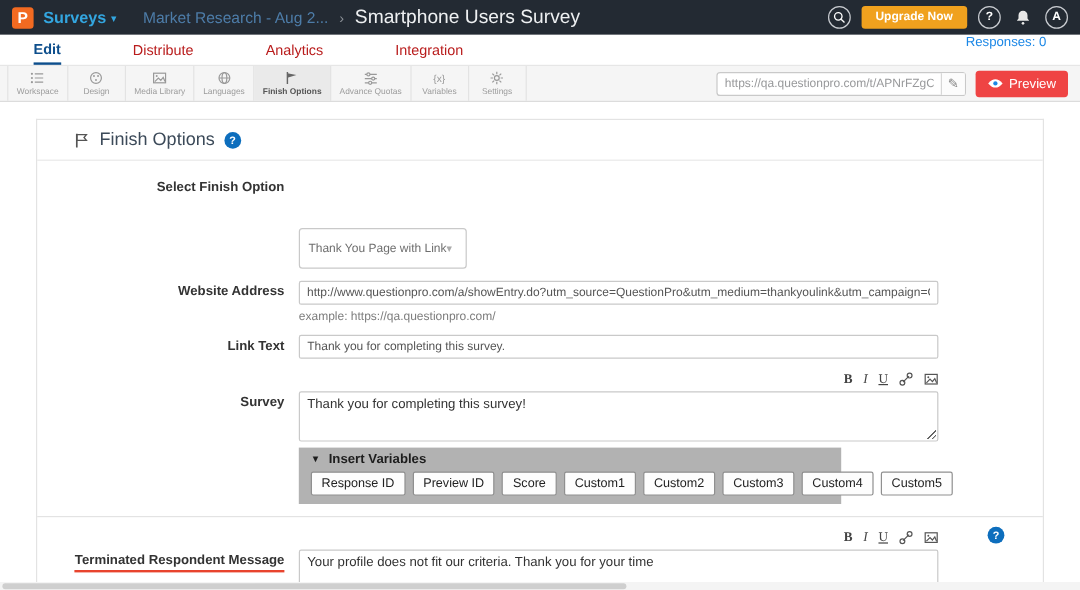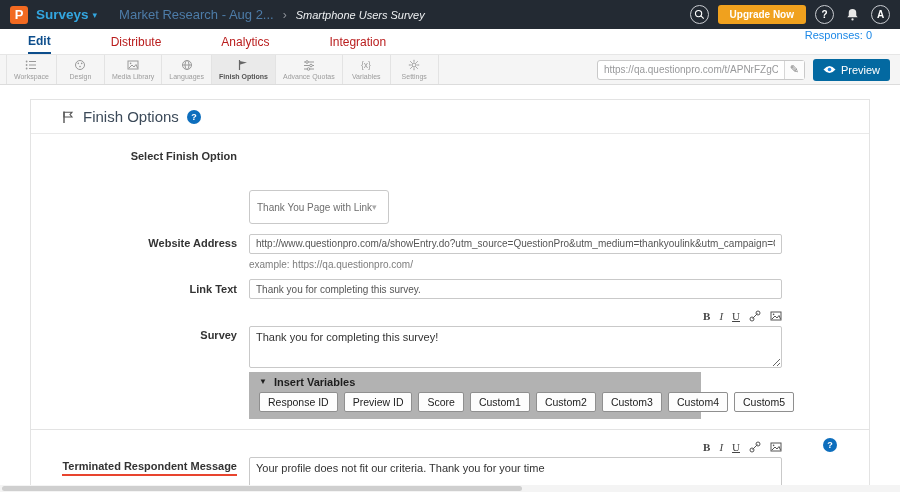--- a/index.html
+++ b/index.html
@@ -11,21 +11,21 @@
 
   
   .topbar { height:29px; background:#232a33; display:flex; align-items:center; padding:0 10px; }
   .logo { width:18px; height:18px; background:#f26a21; border-radius:3px; color:#fff;
           font-weight:bold; font-size:13px; display:flex; align-items:center; justify-content:center; }
   .product { color:#33a6e0; font-size:13.5px; font-weight:bold; margin-left:8px; }
   .caret { color:#33a6e0; font-size:9px; margin-left:4px; }
   .crumbs { display:flex; align-items:center; margin-left:22px; white-space:nowrap; }
   .crumb-folder { color:#4d7ca8; font-size:13px; }
   .crumb-sep { color:#8b9097; font-size:12px; margin:0 9px; }
-  .crumb-name { color:#eef0f2; font-size:11px;font-style:italic; }
+  .crumb-name { color:#eef0f2; font-size:16px; }
   .top-right { margin-left:auto; display:flex; align-items:center; gap:9px; }
   .circle-btn { width:19px; height:19px; border:1px solid #c9ccd1; border-radius:50%;
                 display:flex; align-items:center; justify-content:center; color:#fff; font-size:10px;
                 font-weight:bold; background:transparent; padding:0; }
   .upgrade { background:#f0a11e; color:#fff; font-size:10px; font-weight:bold;
              padding:4px 12px; border-radius:3px; border:none; font-family:inherit; }
 
   
   .navbar { height:26px; background:#fff; border-bottom:1px solid #e6e6e6;
             display:flex; align-items:flex-start; padding:0 28px;gap:36px; }
@@ -42,21 +42,21 @@
   .ritem:first-child { border-left:1px solid #e3e3e3; }
   .ritem.active { background:#eaeaea; color:#555; font-weight:bold; }
   .ritem svg { display:block; }
   .ribbon-right { margin-left:auto; display:flex; align-items:center; gap:8px; padding-right:10px; }
   .urlbox { display:flex; align-items:center; width:208px; height:20px; background:#fff;
             border:1px solid #c9c9c9; border-radius:3px; }
   .urlbox input { flex:1; border:none; outline:none; font-size:10px; color:#98999b;
                   padding:0 6px; min-width:0; background:transparent; font-family:inherit; }
   .url-edit { width:20px; align-self:stretch; border-left:1px solid #d7d7d7; display:flex;
               align-items:center; justify-content:center; color:#7d7d7d; font-size:11px; background:#fcfcfc; }
-  .preview { display:flex; align-items:center; gap:5px; background:#0369a1; border:none; color:#fff;
+  .preview { display:flex; align-items:center; gap:5px; background:#ef4444; border:none; color:#fff;
              font-size:11px; height:22px; padding:0 10px; border-radius:3px; font-family:inherit; }
 
   
   .content { padding:14px 30px 0; height:407px; }
   .card { border:1px solid #e3e3e3; border-bottom:none; height:100%; background:#fff; }
   .card-head { display:flex; align-items:center; gap:8px; padding:8px 30px; border-bottom:1px solid #e9e9e9; }
   .page-title { font-size:15px; color:#3c4a59; }
   .help-dot { width:14px; height:14px; border-radius:50%; background:#0d6ebd; color:#fff; font-size:9px;
               font-weight:bold; display:flex; align-items:center; justify-content:center; border:none; padding:0; }
 

